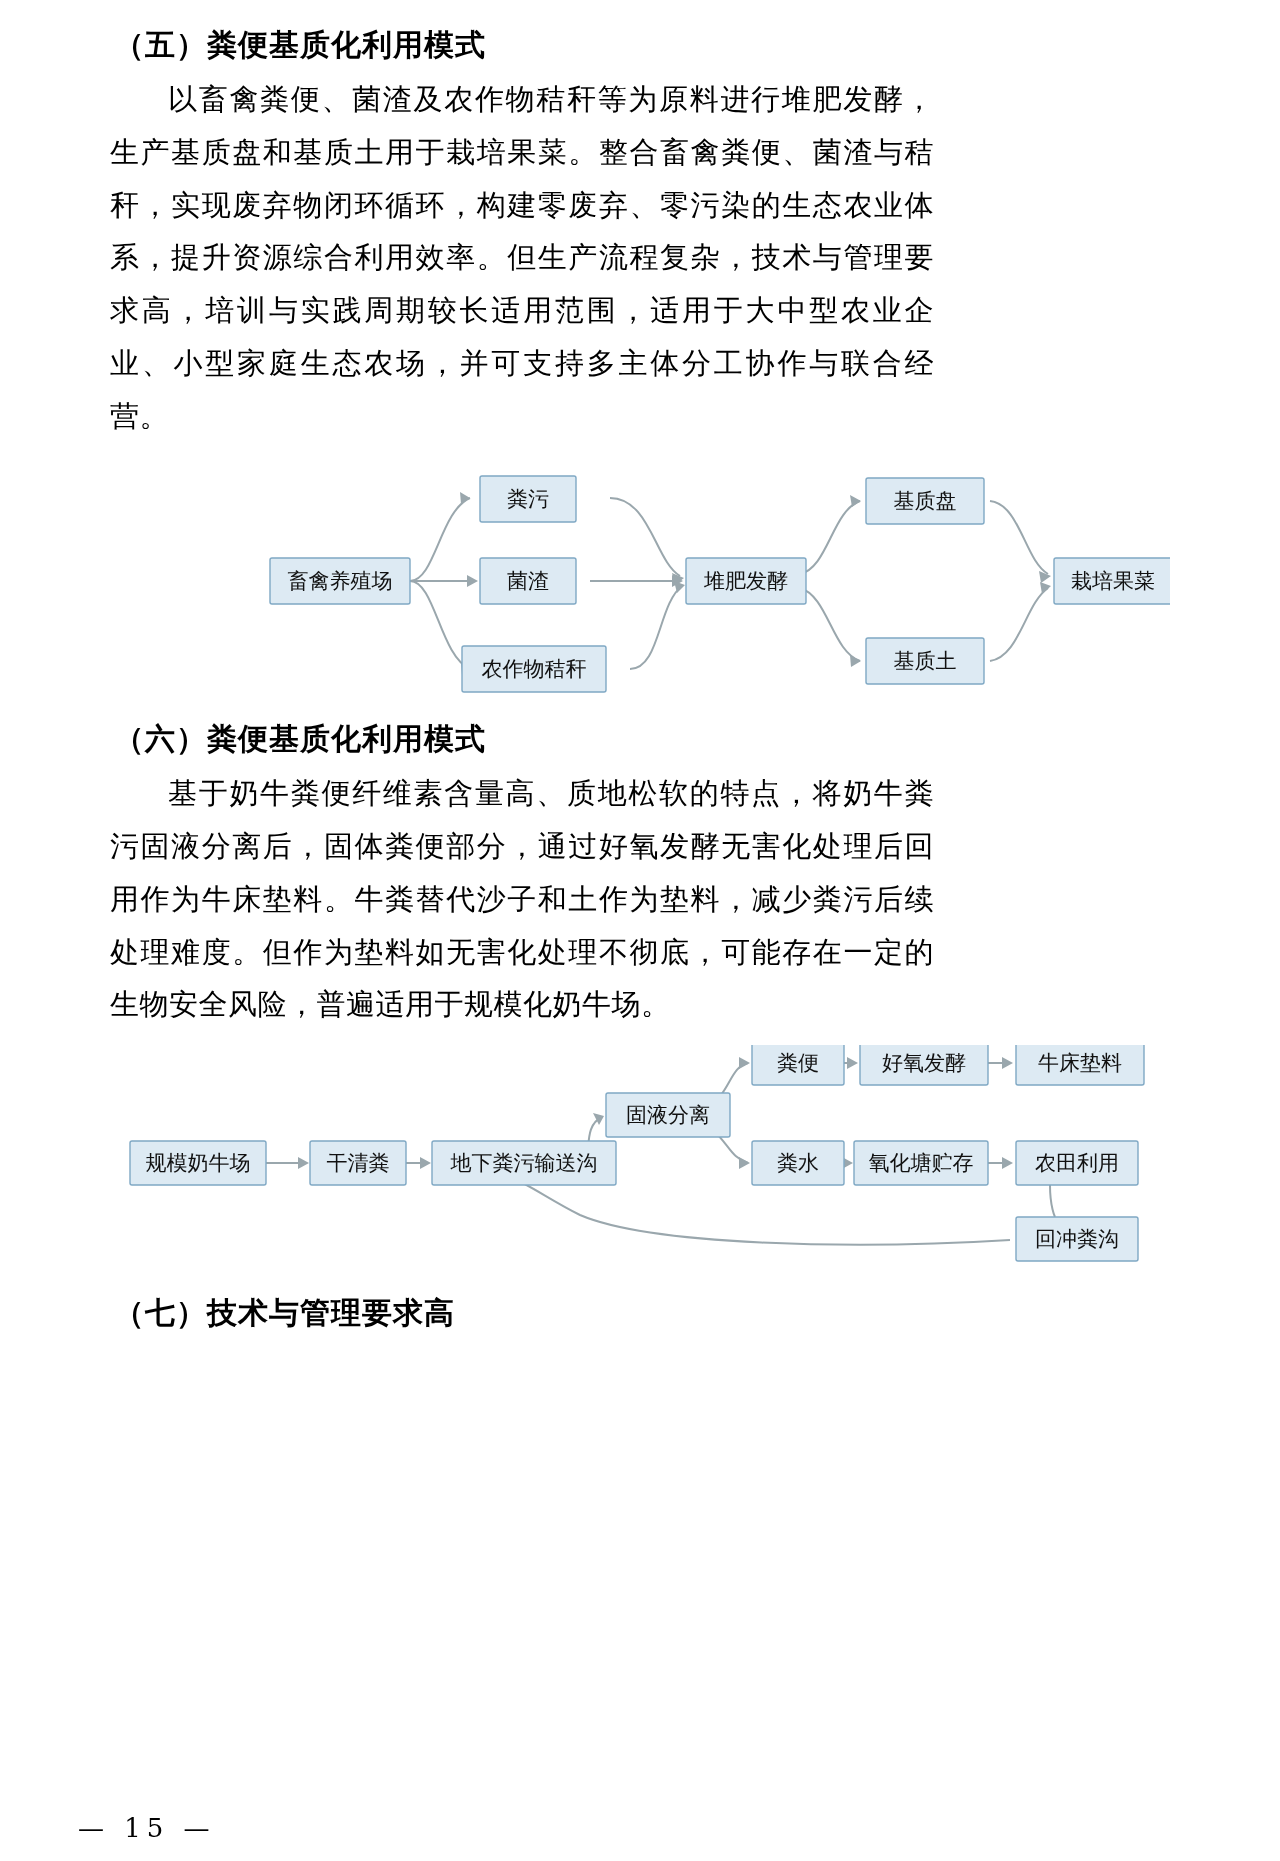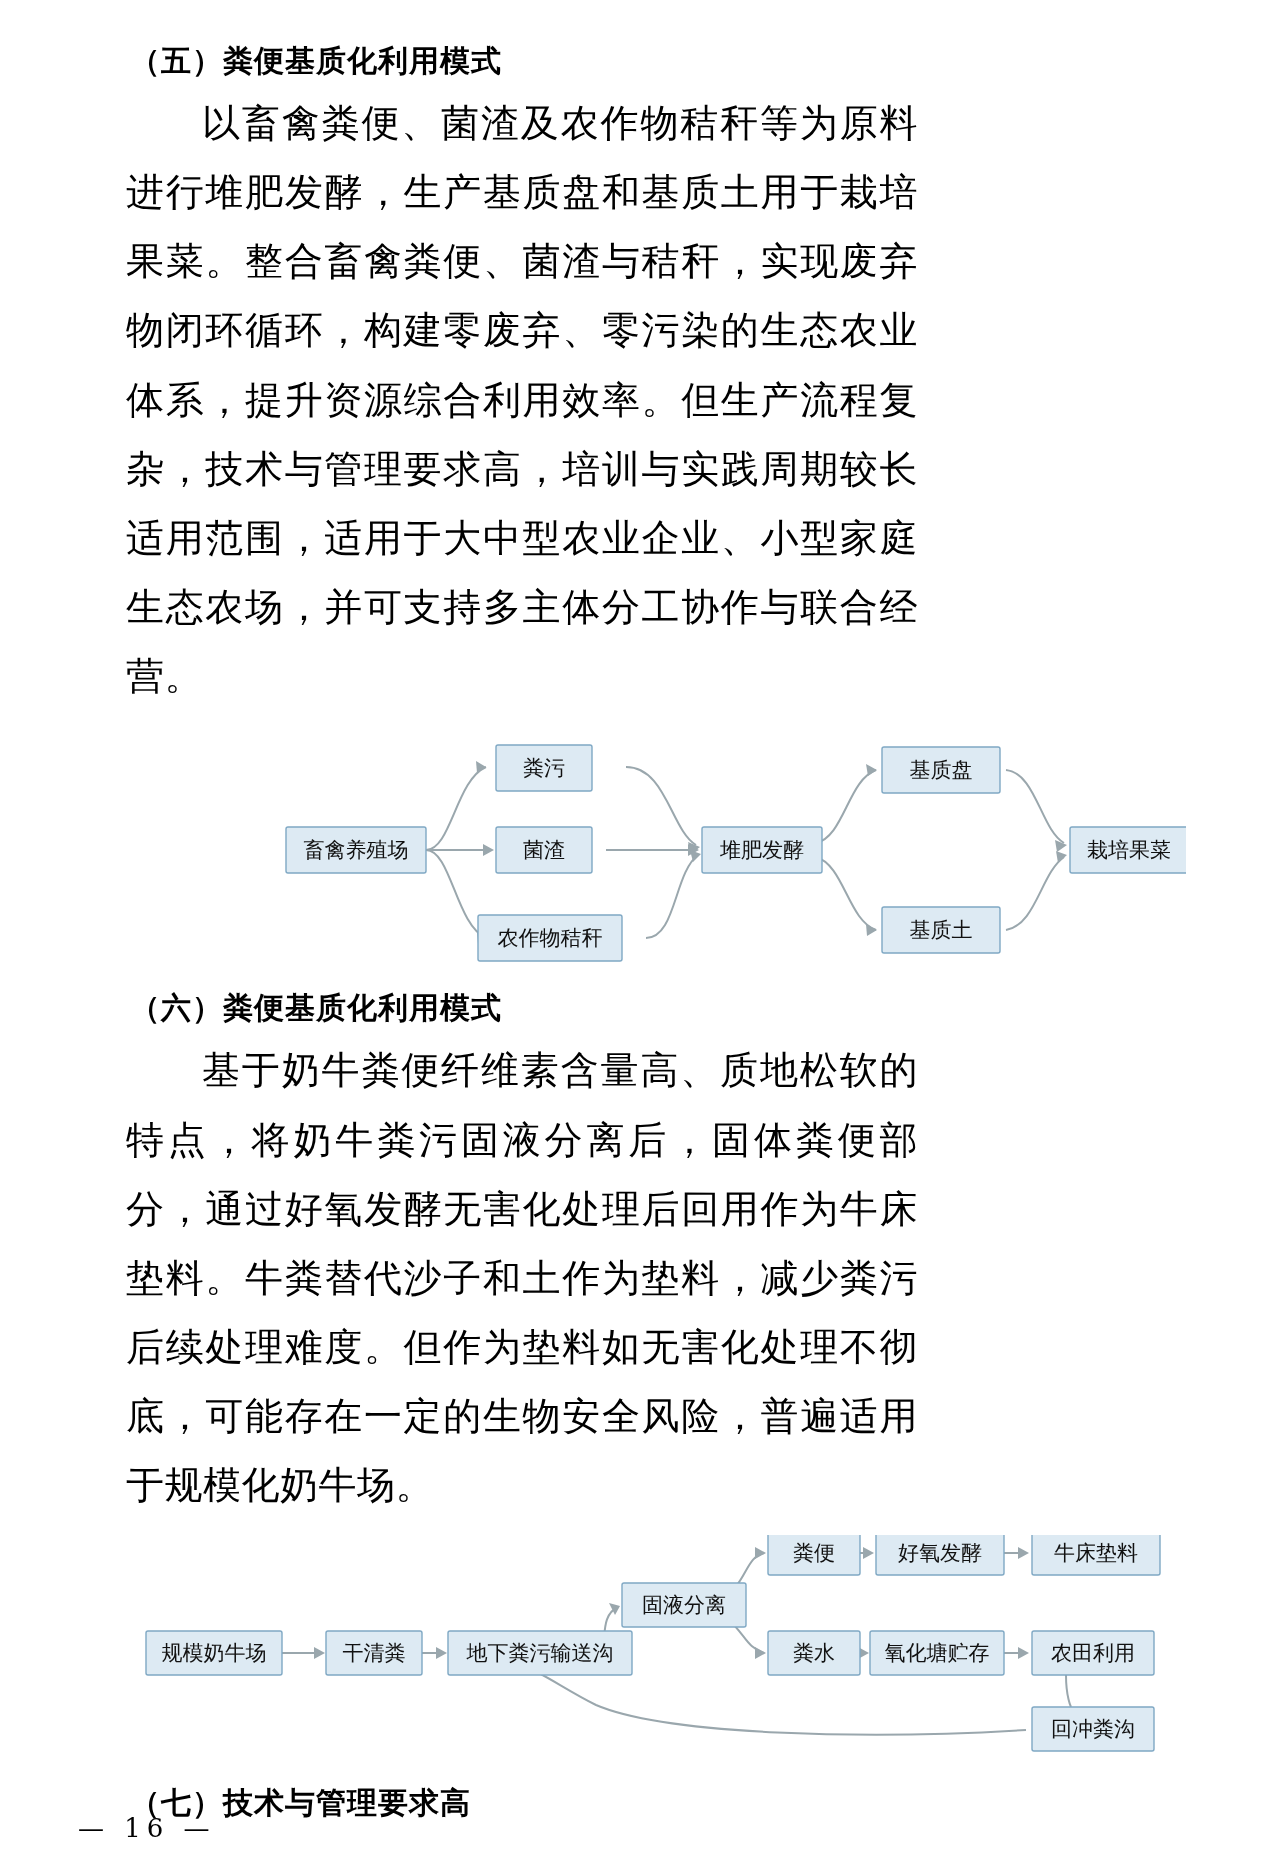--- a/index.html
+++ b/index.html
@@ -12,37 +12,37 @@
     height: 1861px;
     font-family: "DejaVu Serif", "Liberation Serif", serif;
     color: #000000;
     position: relative;
     overflow: hidden;
   }
   .page {
     position: relative;
     width: 1044px;
     height: 1861px;
-    padding: 16px;
+    padding: 0;
     box-sizing: border-box;
   }
   .content {
     padding: 12px 110px 0 110px;
   }
   .heading {
     font-family: "DejaVu Sans", "Liberation Sans", sans-serif;
     font-size: 30px;
     font-weight: 600;
     letter-spacing: 1px;
     margin: 10px 0 6px 0;
     padding-left: 4px;
     line-height: 1.5;
   }
   .para {
-    font-size: 38px;
+    font-size: 29px;
     line-height: 1.82;
     text-align: justify;
     text-indent: 2em;
     letter-spacing: 0.5px;
     margin: 6px 0 10px 0;
   }
   .figure {
     width: 100%;
     margin: 14px 0 10px 0;
   }
@@ -222,14 +222,14 @@
           <rect class="node-box" x="906" y="172" width="122" height="44" rx="2"></rect>
           <text class="node-text" x="967" y="195">回冲粪沟</text>
         </g>
       </svg>
     </div>
 
     <div class="heading">（七）技术与管理要求高</div>
 
   </div>
 
-  <div class="page-number">— 16 —</div>
+  <div class="page-number">— 15 —</div>
 </div>
 
 </body></html>

